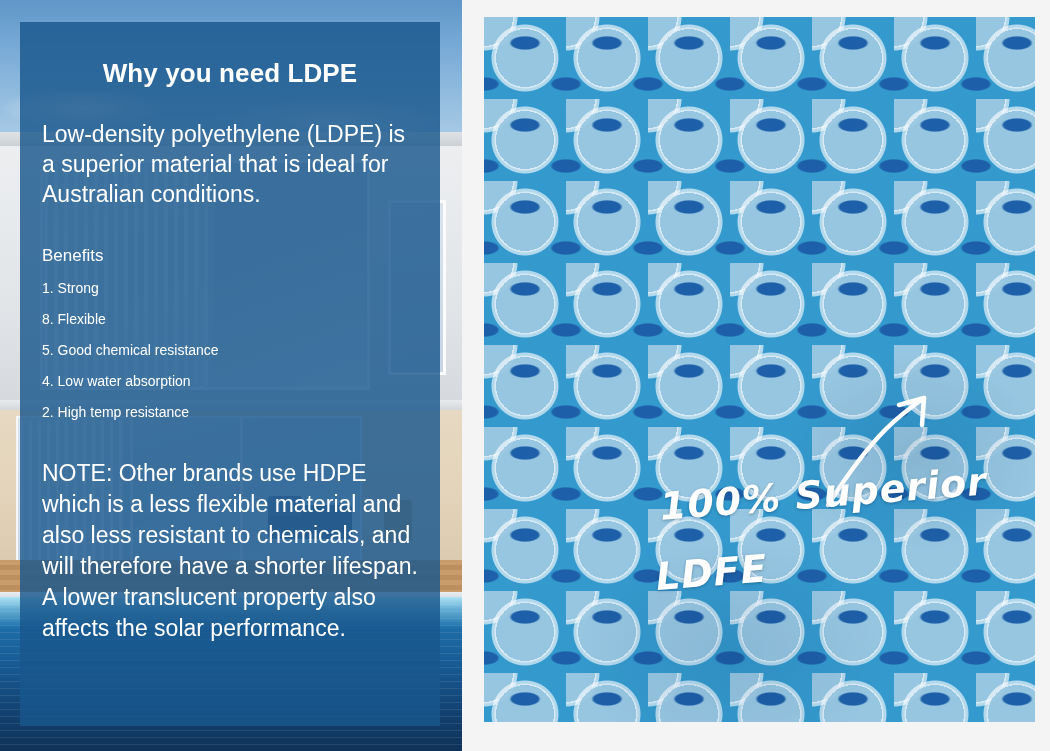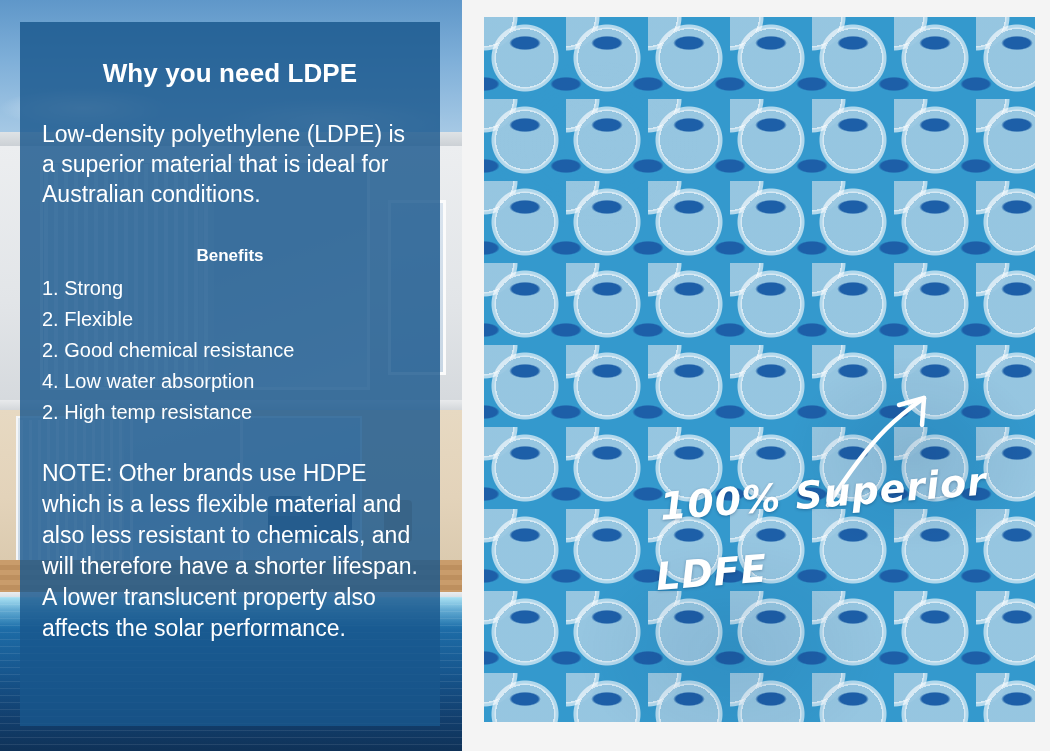--- a/index.html
+++ b/index.html
@@ -173,30 +173,29 @@
     line-height: 1.2;
   }
   .card-intro {
     font-size: 23px;
     line-height: 30px;
     margin: 0 0 34px 0;
     font-weight: 400;
   }
   .benefits-head {
     font-size: 17px;
-    font-weight: bold;
+    font-weight: normal;
     margin: 0 0 4px 0;
     line-height: 26px;
-    text-align: center;
   }
   .benefits-list {
     list-style: none;
     margin: 0 0 30px 0;
     padding: 0;
-    font-size: 20px;
+    font-size: 14px;
     line-height: 31px;
   }
   .benefits-list li { white-space: nowrap; }
   .note-text {
     font-size: 23px;
     line-height: 31px;
     margin: 0;
   }
 
   
@@ -334,22 +333,22 @@
 
     <div class="info-card">
       <h1 class="card-title">Why you need LDPE</h1>
 
       <p class="card-intro">Low-density polyethylene (LDPE) is a superior material that is ideal for Australian conditions.</p>
 
       <div class="benefits-head">Benefits</div>
 
       <ul class="benefits-list">
         <li>1. Strong</li>
-        <li>2. Flexible</li>
-        <li>2. Good chemical resistance</li>
+        <li>8. Flexible</li>
+        <li>5. Good chemical resistance</li>
         <li>4. Low water absorption</li>
         <li>2. High temp resistance</li>
       </ul>
 
       <p class="note-text">NOTE: Other brands use HDPE which is a less flexible material and also less resistant to chemicals, and will therefore have a shorter lifespan. A lower translucent property also affects the solar performance.</p>
     </div>
   </div>
 
   <div class="gap-column"></div>
 

